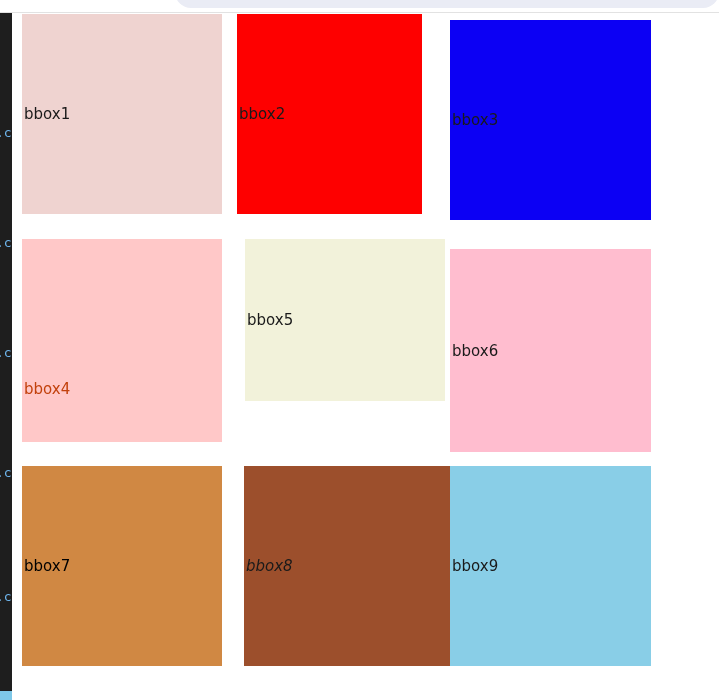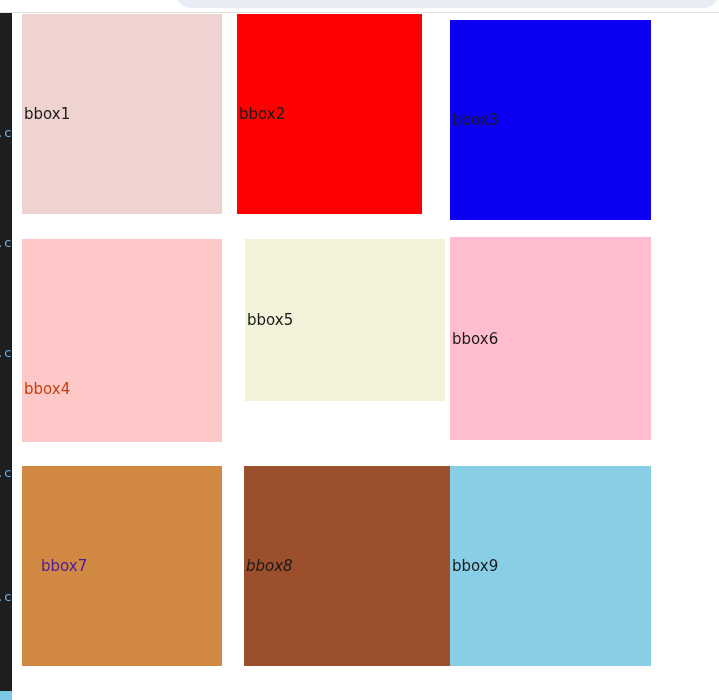--- a/index.html
+++ b/index.html
@@ -120,25 +120,25 @@
     </div>
     <div class="bbox" id="bbox3" style="left: 450px; top: 7px; width: 201px; height: 200px; background: rgb(12, 0, 244);">
       <span class="bbox-label" style="color: rgb(26, 26, 26);">bbox3</span>
     </div>
     <div class="bbox" id="bbox4" style="left: 22px; top: 226px; width: 200px; height: 203px; background: rgb(255, 200, 200);">
       <span class="bbox-label" style="color: #c2410c; margin-top: 48px;">bbox4</span>
     </div>
     <div class="bbox" id="bbox5" style="left: 237px; top: 226px; width: 200px; height: 162px; background: rgb(242, 242, 218); margin-left: 8px;">
       <span class="bbox-label" style="color: rgb(26, 26, 26);">bbox5</span>
     </div>
-    <div class="bbox" id="bbox6" style="left: 450px; top: 224px; width: 201px; height: 203px; background: rgb(255, 189, 207);">
+    <div class="bbox" id="bbox6" style="left: 450px; top: 236px; width: 201px; height: 203px; background: rgb(255, 189, 207);">
       <span class="bbox-label" style="color: rgb(26, 26, 26);">bbox6</span>
     </div>
     <div class="bbox" id="bbox7" style="left: 22px; top: 453px; width: 200px; height: 200px; background: rgb(208, 136, 67);">
-      <span class="bbox-label" style="color: #4c1d95; margin-left: 17px;">bbox7</span>
+      <span class="bbox-label" style="color: #000000;">bbox7</span>
     </div>
     <div class="bbox" id="bbox8" style="left: 244px; top: 453px; width: 232px; height: 200px; background: rgb(156, 79, 44); font-style: italic;">
       <span class="bbox-label" style="color: rgb(26, 26, 26);">bbox8</span>
     </div>
     <div class="bbox" id="bbox9" style="left: 450px; top: 453px; width: 201px; height: 200px; background: rgb(137, 206, 231);">
       <span class="bbox-label" style="color: rgb(26, 26, 26);">bbox9</span>
     </div>
   </div>
 
 </body></html>

